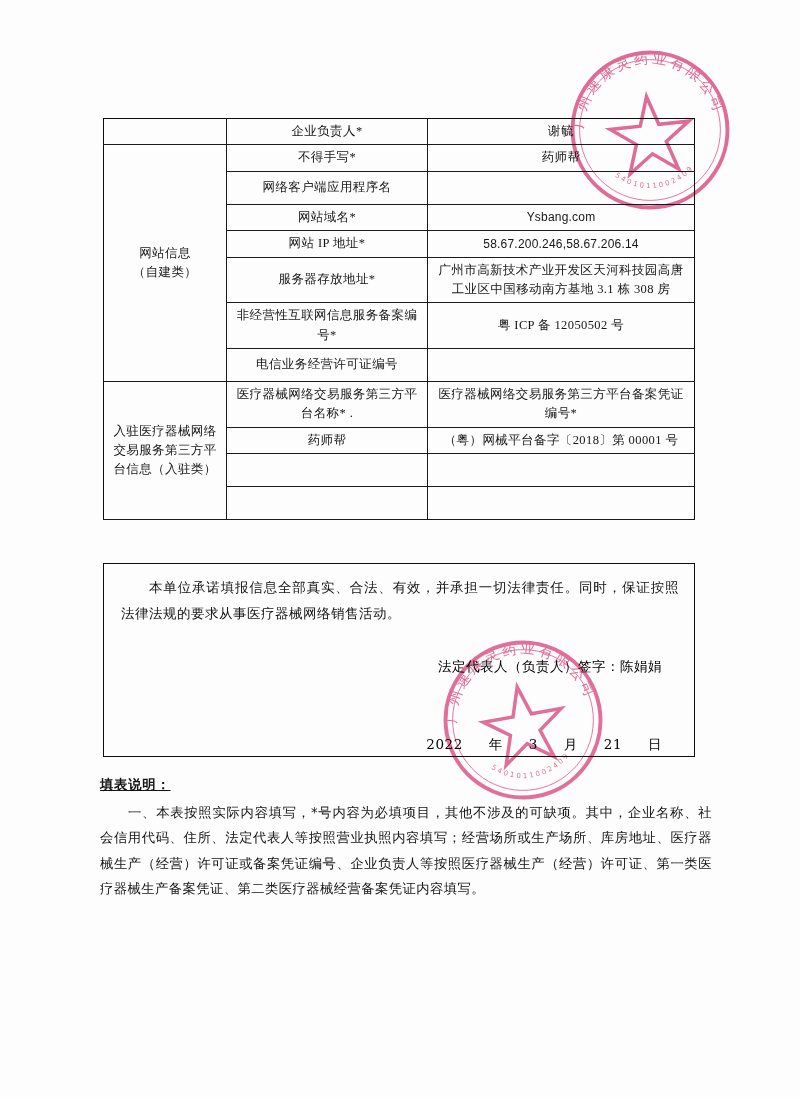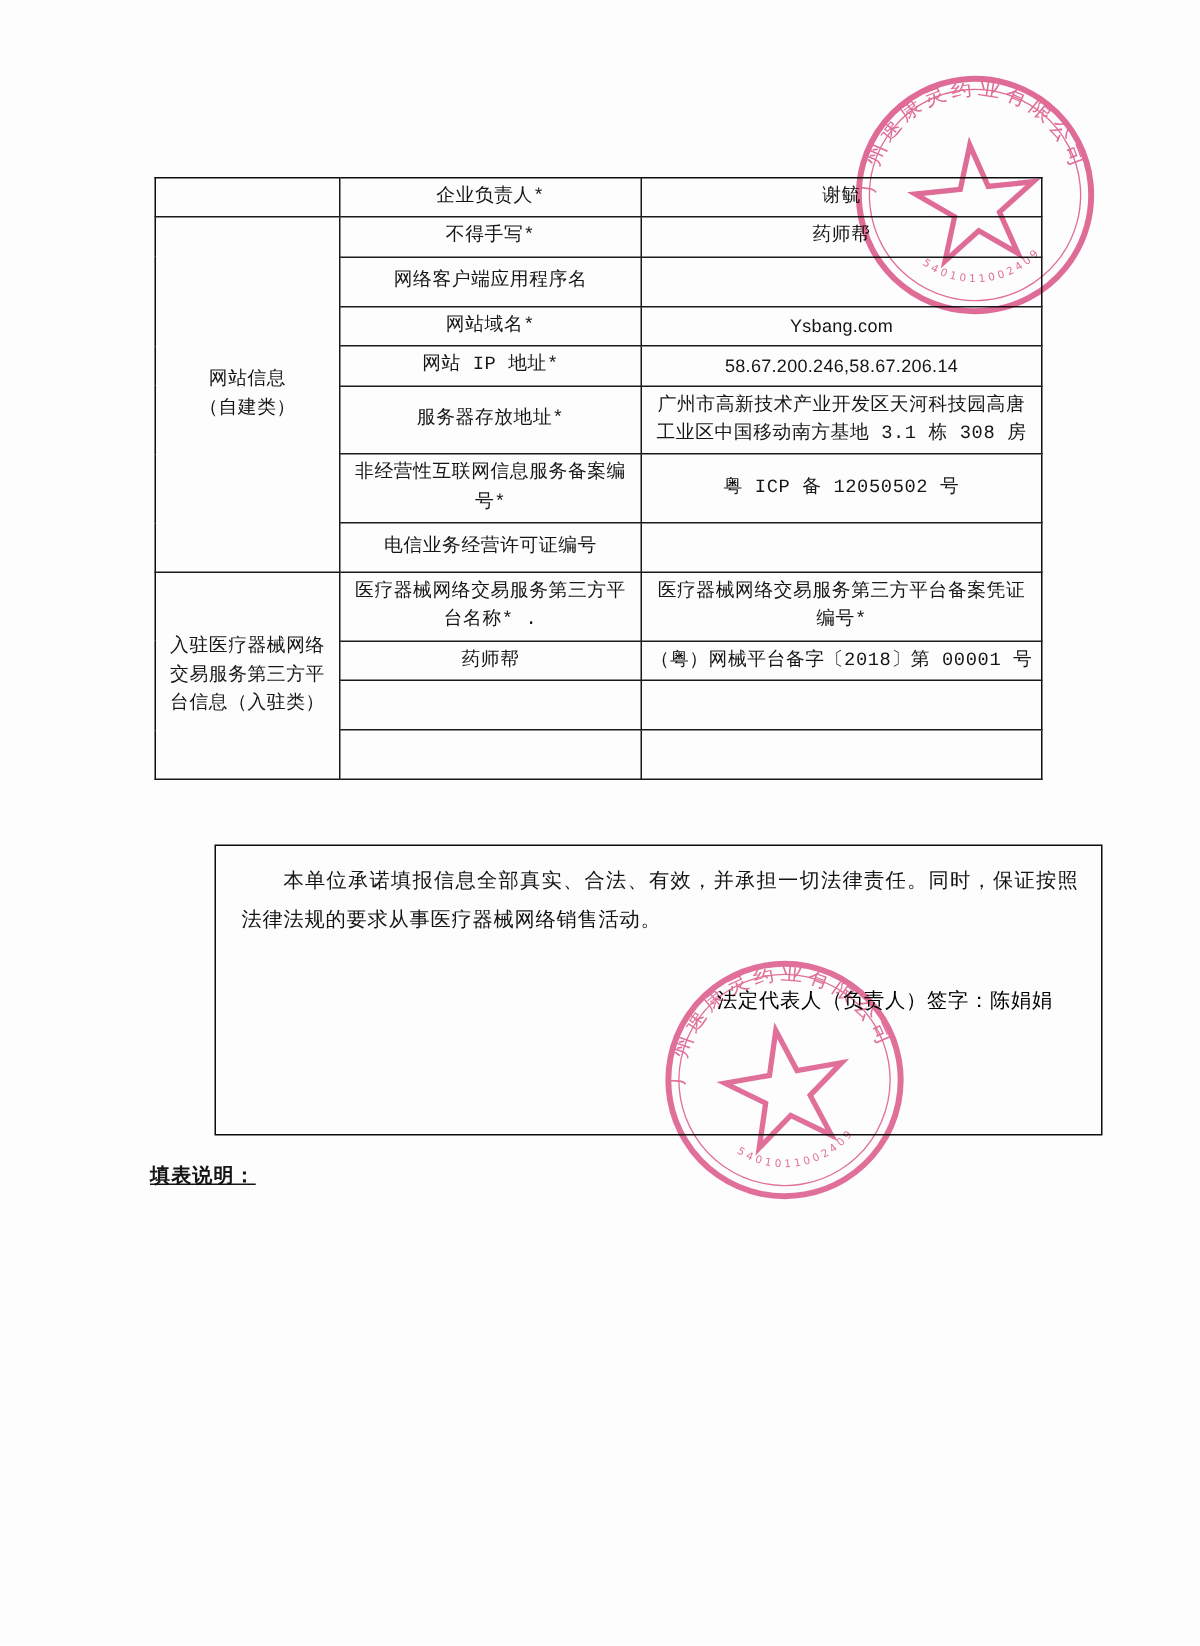--- a/index.html
+++ b/index.html
@@ -31,21 +31,21 @@
     border-collapse: collapse;
     table-layout: fixed;
   }
   .form-table td {
     border: 1px solid #1a1a1a;
     padding: 3px 5px;
     vertical-align: middle;
     text-align: center;
     font-size: 12.5px;
     line-height: 1.55;
-    font-family: Liberation Mono, monospace;
+    font-family: Liberation Serif, serif;
     letter-spacing: 0.4px;
     color: #161616;
   }
   .form-table td.outer-left { border-left: 1.6px solid #0d0d0d; }
   .form-table td.outer-right { border-right: 1.6px solid #0d0d0d; }
   .form-table tr.first-row td { border-top: 1.6px solid #0d0d0d; }
 
   .cat-cell {
     width: 112px;
     font-size: 12.5px;
@@ -60,21 +60,20 @@
   
   .commit-box {
     position: absolute;
     left: 103px;
     top: 563px;
     width: 592px;
     height: 194px;
     border: 1.6px solid #0d0d0d;
     border-top: 1.6px solid #0d0d0d;
     box-sizing: border-box;
-    margin-left: 40px;
   }
   .commit-text {
     position: absolute;
     left: 17px;
     top: 10px;
     width: 558px;
     font-size: 13.5px;
     line-height: 1.95;
     text-indent: 28px;
     text-align: justify;
@@ -206,24 +205,28 @@
       </tr>
     </tbody>
   </table>
 
   <div class="commit-box">
     <div class="commit-text">本单位承诺填报信息全部真实、合法、有效，并承担一切法律责任。同时，保证按照法律法规的要求从事医疗器械网络销售活动。</div>
 
     <div class="sig-line sig-rep">法定代表人（负责人）签字：陈娟娟</div>
 
 
+    <div class="sig-line sig-date">
+      <span class="d-num">2022</span><span class="gap"></span><span>年</span><span class="gap"></span><span class="d-num">3</span><span class="gap"></span><span>月</span><span class="gap"></span><span class="d-num">21</span><span class="gap"></span><span>日</span>
+    </div>
   </div>
 
   <div class="notes">
     <div class="notes-title">填表说明：</div>
+    <div class="note-item">一、本表按照实际内容填写，*号内容为必填项目，其他不涉及的可缺项。其中，企业名称、社会信用代码、住所、法定代表人等按照营业执照内容填写；经营场所或生产场所、库房地址、医疗器械生产（经营）许可证或备案凭证编号、企业负责人等按照医疗器械生产（经营）许可证、第一类医疗器械生产备案凭证、第二类医疗器械经营备案凭证内容填写。</div>
   </div>
 
   <div class="seal seal-top">
     <svg viewBox="0 0 200 200" width="176" height="176" aria-hidden="true">
       <defs>
         <path id="arcTop" d="M 24,100 A 76,76 0 0 1 176,100" fill="none"></path>
         <path id="arcBot" d="M 34,100 A 66,66 0 0 0 166,100" fill="none"></path>
       </defs>
       <g opacity="0.72" transform="rotate(-6 100 100)">
         <circle cx="100" cy="100" r="88" fill="none" stroke="#d6356f" stroke-width="4.5"></circle>

